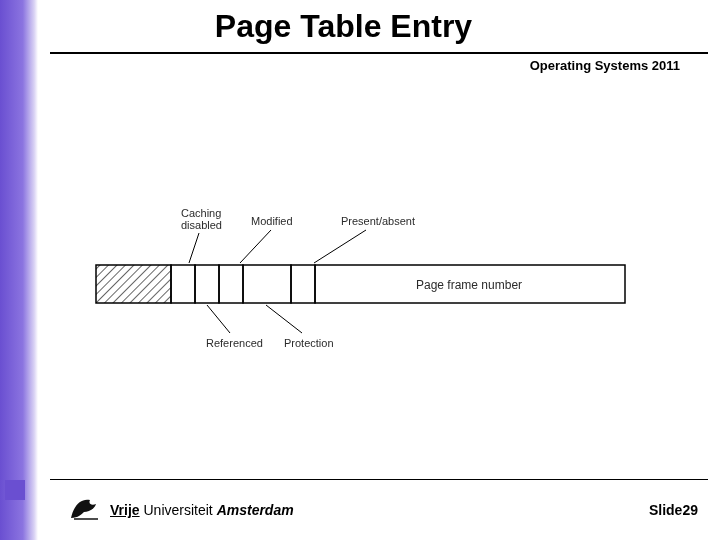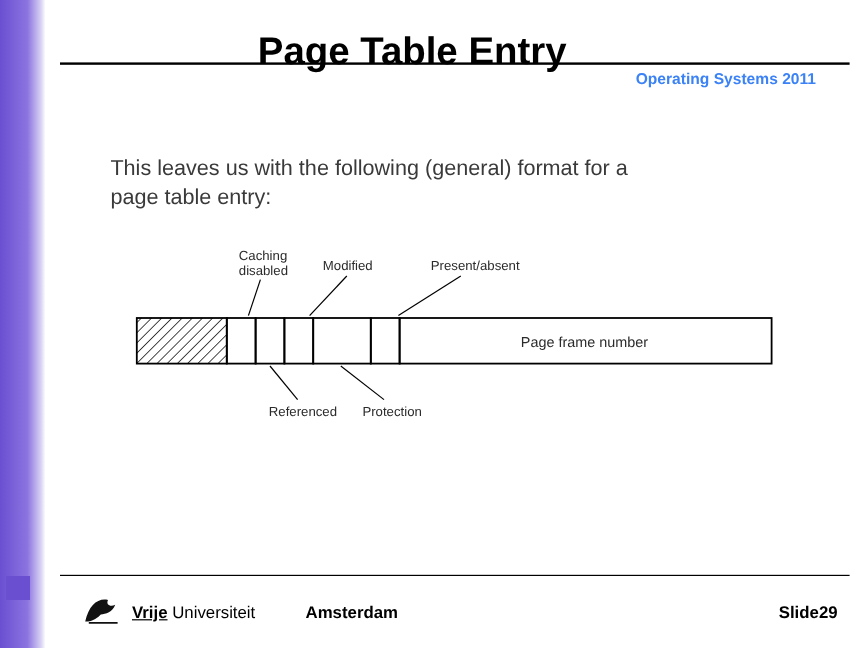--- a/index.html
+++ b/index.html
@@ -28,21 +28,21 @@
   .sidebar-box {
     position: absolute;
     left: 5px;
     bottom: 40px;
     width: 20px;
     height: 20px;
     background: #6a4fd1;
   }
   .title {
     position: absolute;
-    top: 24px;
+    top: 8px;
     left: 0;
     width: 687px;
     text-align: center;
     font-size: 32px;
     font-weight: bold;
     color: #000;
   }
   .hr-top {
     position: absolute;
     top: 52px;
@@ -50,55 +50,55 @@
     right: 12px;
     height: 0;
     border-top: 2px solid #000;
   }
   .subtitle {
     position: absolute;
     top: 58px;
     right: 40px;
     font-size: 13px;
     font-weight: bold;
-    color: #3b82f6;
+    color: #000000;
   }
   .body-text {
     position: absolute;
     top: 128px;
     left: 92px;
     right: 40px;
     font-size: 18px;
     color: #3a3a3a;
     line-height: 1.35;
   }
   .figure {
     position: absolute;
     top: 205px;
-    left: 84px;
+    left: 66px;
     width: 590px;
     height: 160px;
     text-align: center;
   }
   .hr-bottom {
     position: absolute;
     bottom: 60px;
     left: 50px;
     right: 12px;
     height: 0;
     border-top: 1.5px solid #000;
   }
   .footer-left {
     position: absolute;
     bottom: 22px;
     left: 110px;
     font-size: 14px;
   }
   .footer-left .b { font-weight: bold; text-decoration: underline; }
-  .footer-left .i { font-weight: bold; margin-left: 38px; }
+  .footer-left .i { font-style: italic; font-weight: bold; }
   .footer-right {
     position: absolute;
     bottom: 22px;
     right: 22px;
     font-size: 14px;
     font-weight: bold;
     text-align: right;
   }
   .logo {
     position: absolute;
@@ -118,24 +118,20 @@
 <div class="slide">
 
   <div class="sidebar">
     <div class="sidebar-box"></div>
   </div>
 
   <div class="title">Page Table Entry</div>
   <div class="hr-top"></div>
   <div class="subtitle">Operating Systems 2011</div>
 
-  <div class="body-text">
-    <span>This leaves us with the following (general) format for a</span><br>
-    <span>page table entry:</span>
-  </div>
 
   <div class="figure">
     <svg viewBox="0 0 590 160" width="590" height="160">
 
       <text x="115" y="12" font-size="11">Caching</text>
       <text x="115" y="24" font-size="11">disabled</text>
       <text x="185" y="20" font-size="11">Modified</text>
       <text x="275" y="20" font-size="11">Present/absent</text>
 
       <line x1="133" y1="28" x2="123" y2="58" stroke="#000" stroke-width="1"></line>

